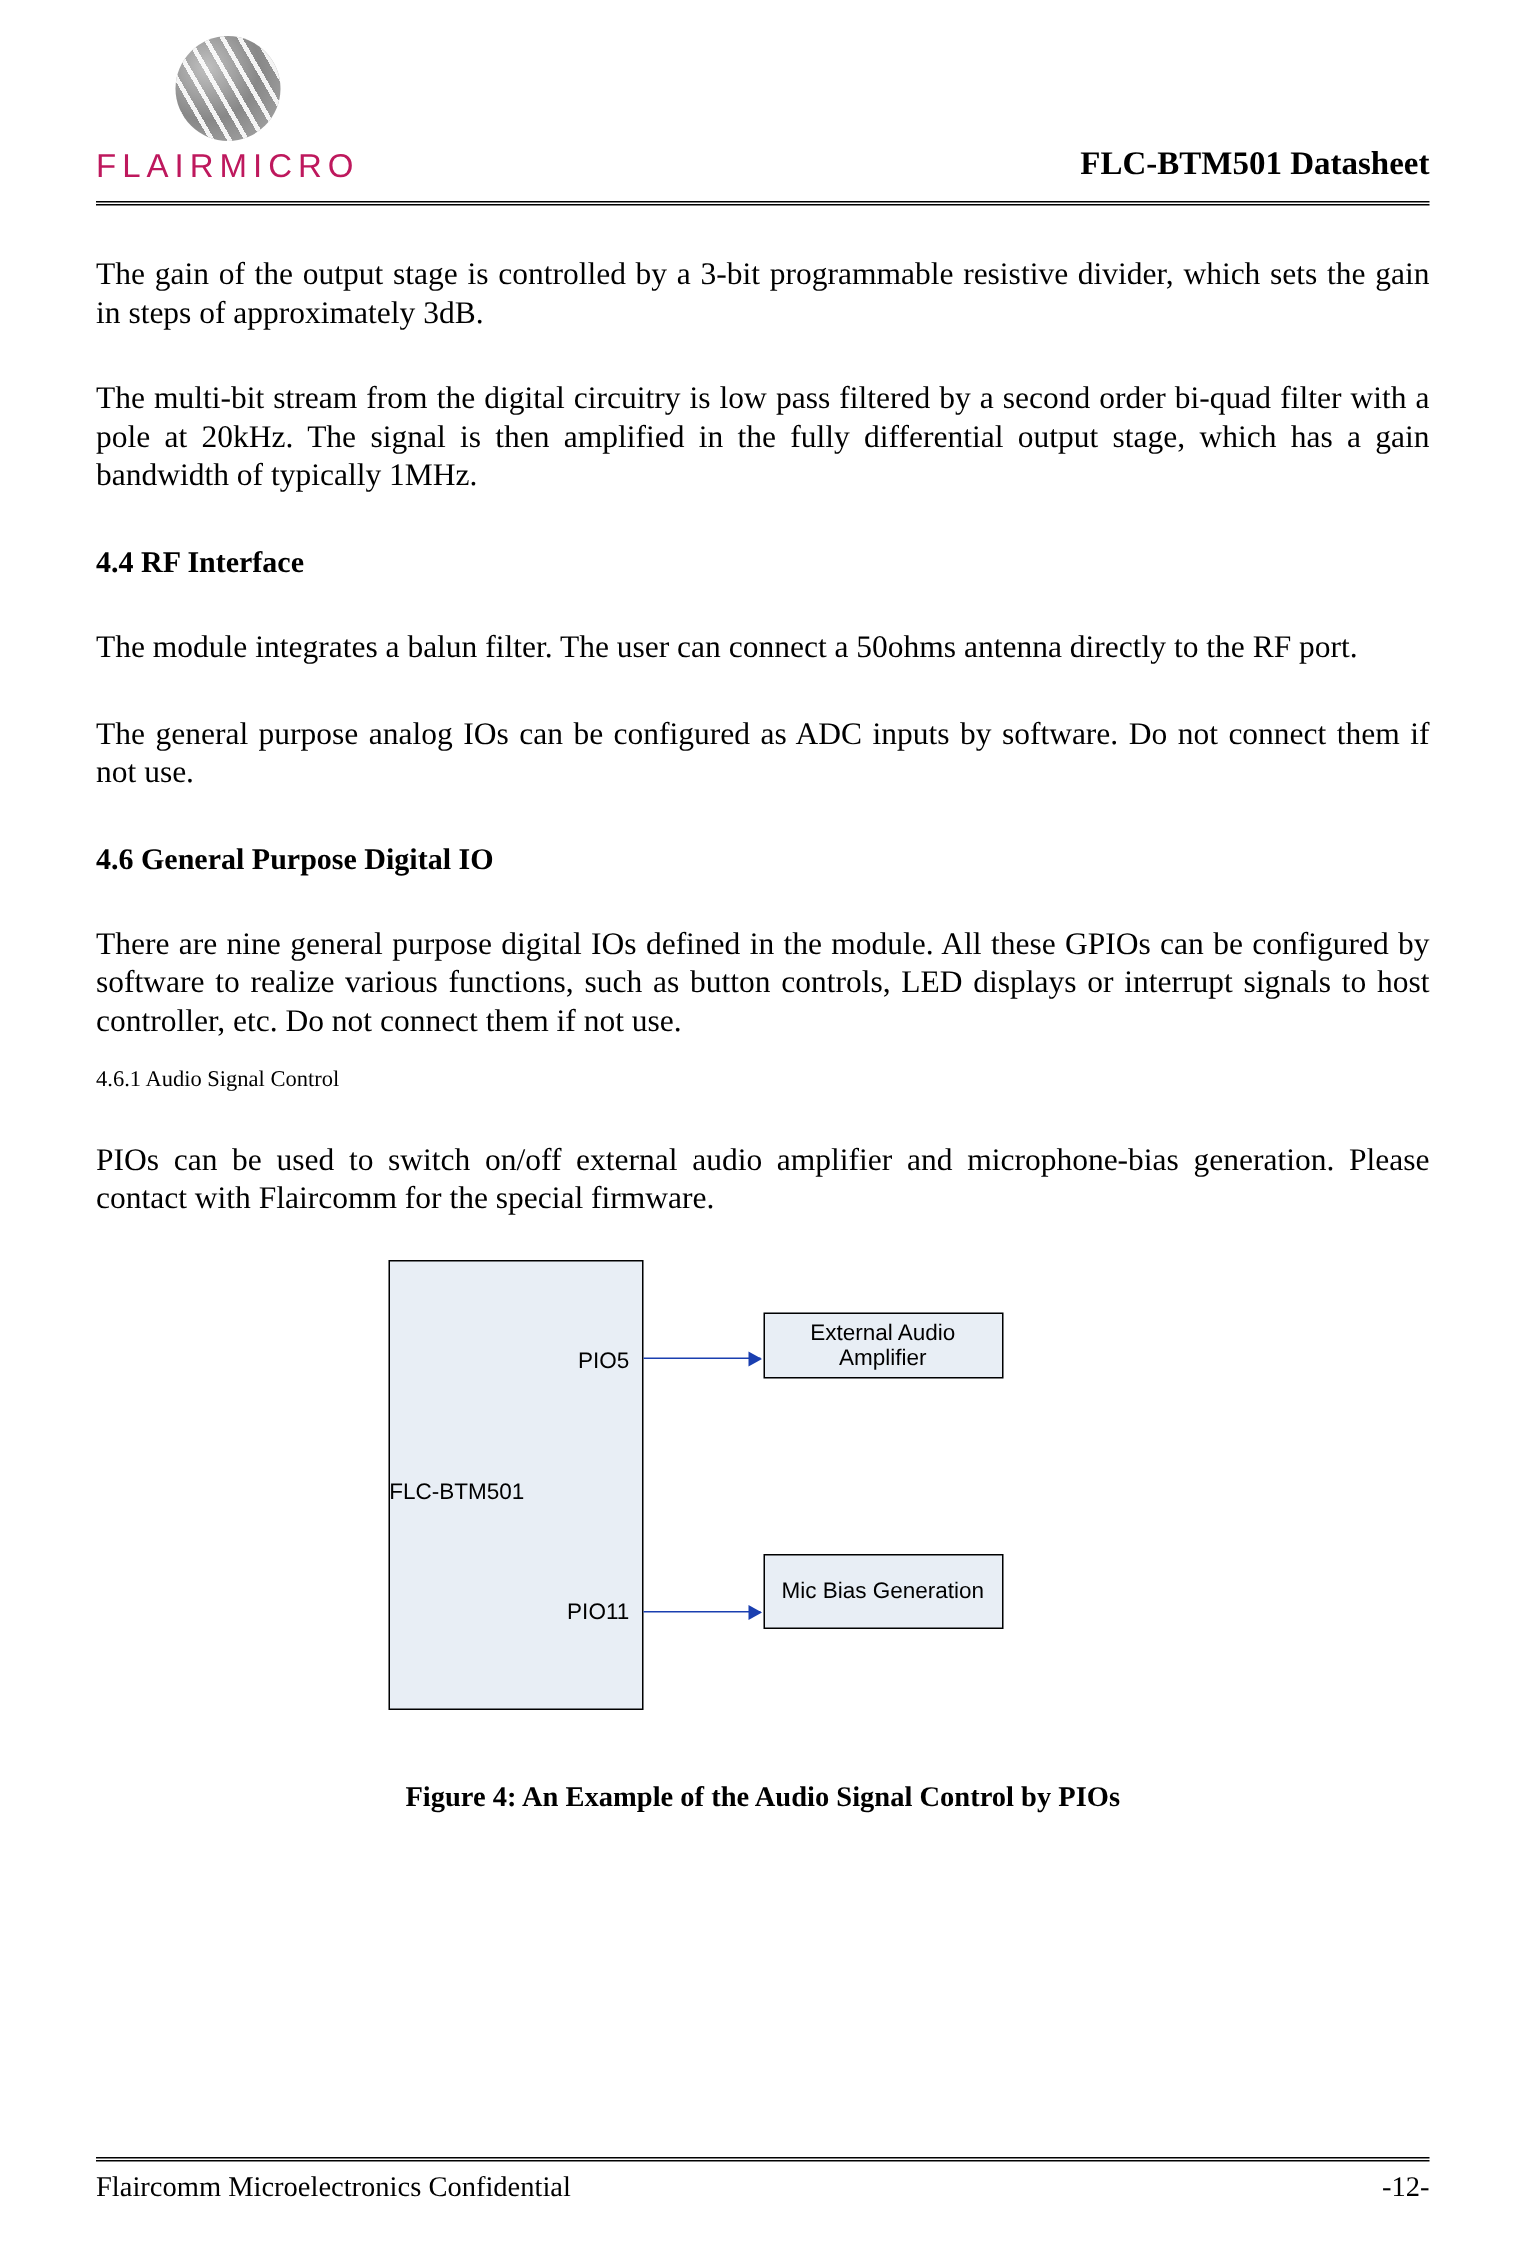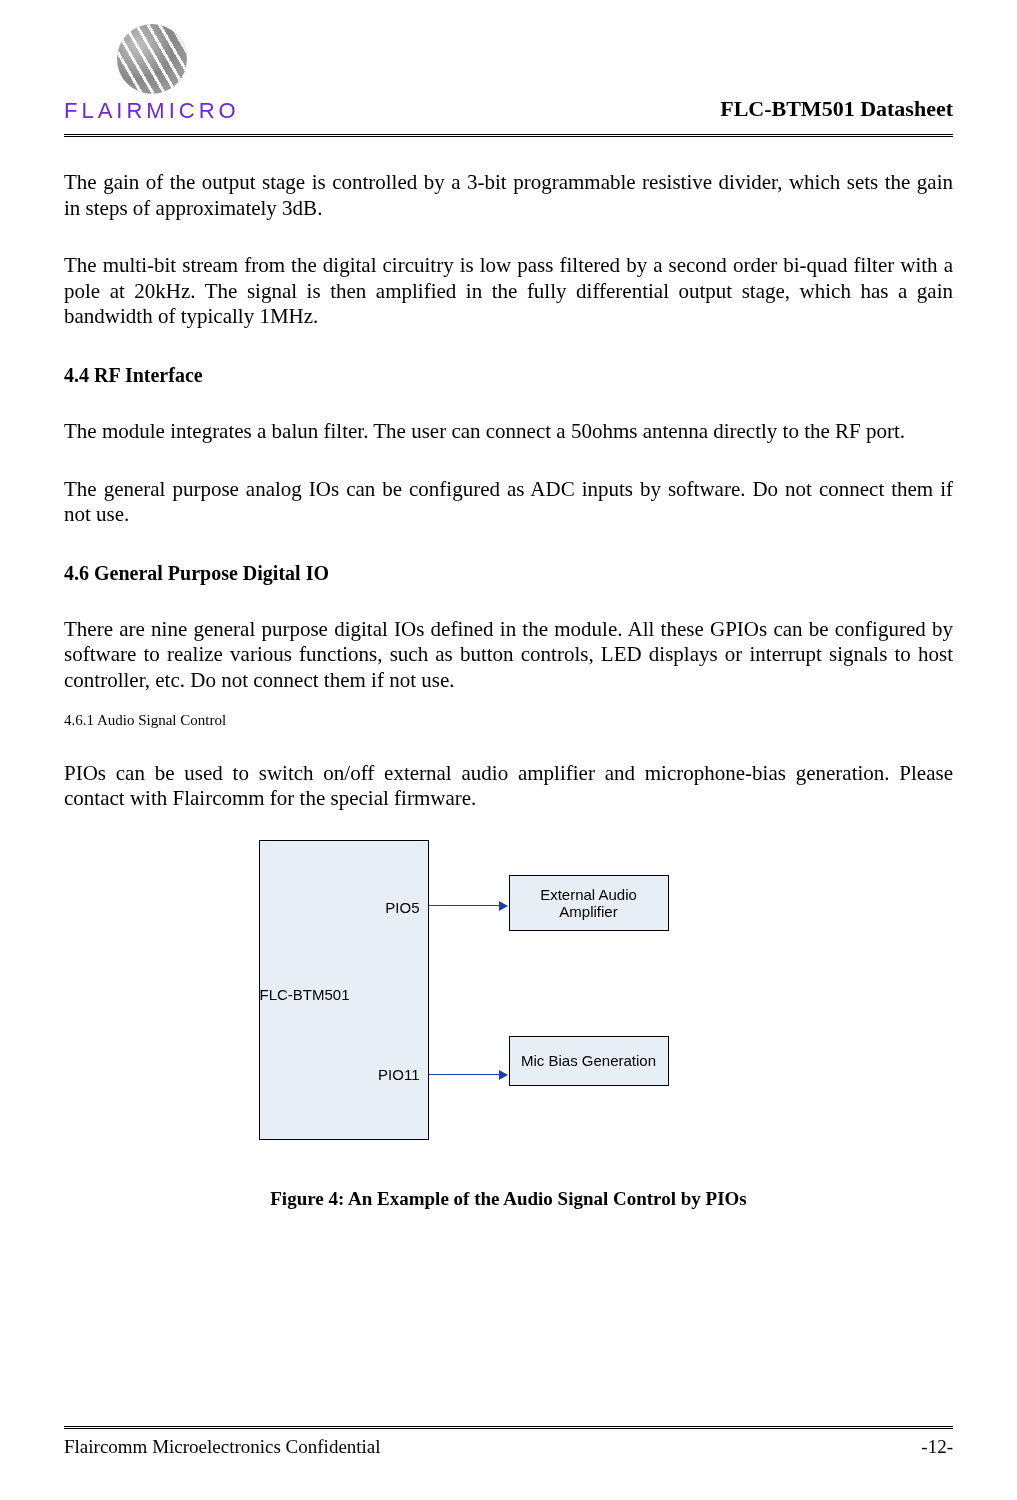--- a/index.html
+++ b/index.html
@@ -39,21 +39,21 @@
       position: absolute;
       inset: 0;
       background: repeating-linear-gradient(60deg, #ffffff 0 3px, transparent 3px 10px);
       mix-blend-mode: screen;
       opacity: 0.9;
     }
     .brand {
       font-family: Arial, Helvetica, sans-serif;
       font-size: 22px;
       letter-spacing: 4px;
-      color: #6d28d9;
+      color: #be185d;
       font-weight: 400;
     }
     .doc-title {
       font-size: 22px;
       font-weight: bold;
       padding-bottom: 2px;
     }
     .hr-thick {
       border: none;
       border-top: 3px double #000;
@@ -129,21 +129,21 @@
       position: absolute;
       width: 160px;
       border: 1px solid #000;
       background: #e8eef5;
       display: flex;
       align-items: center;
       justify-content: center;
       text-align: center;
       padding: 4px;
     }
-    .box-amp { left: 250px; top: 35px; height: 56px; }
+    .box-amp { left: 250px; top: 35px; height: 44px; }
     .box-mic { left: 250px; top: 196px; height: 50px; }
     .arrow {
       position: absolute;
       height: 1px;
       background: #1a3fb0;
     }
     .arrow:after {
       content: "";
       position: absolute;
       right: -1px;
@@ -152,21 +152,21 @@
       border-left: 9px solid #1a3fb0;
       border-top: 5px solid transparent;
       border-bottom: 5px solid transparent;
     }
     .arrow1 { left:170px; top:65px; width:78px; }
     .arrow2 { left:170px; top:234px; width:78px; }
     .footer {
       position: absolute;
       left: 64px;
       right: 64px;
-      bottom: 42px;
+      bottom: 30px;
     }
     .hr-foot {
       border: none;
       border-top: 3px double #000;
       height: 4px;
       margin-bottom: 6px;
     }
     .footer-row {
       display: flex;
       justify-content: space-between;

